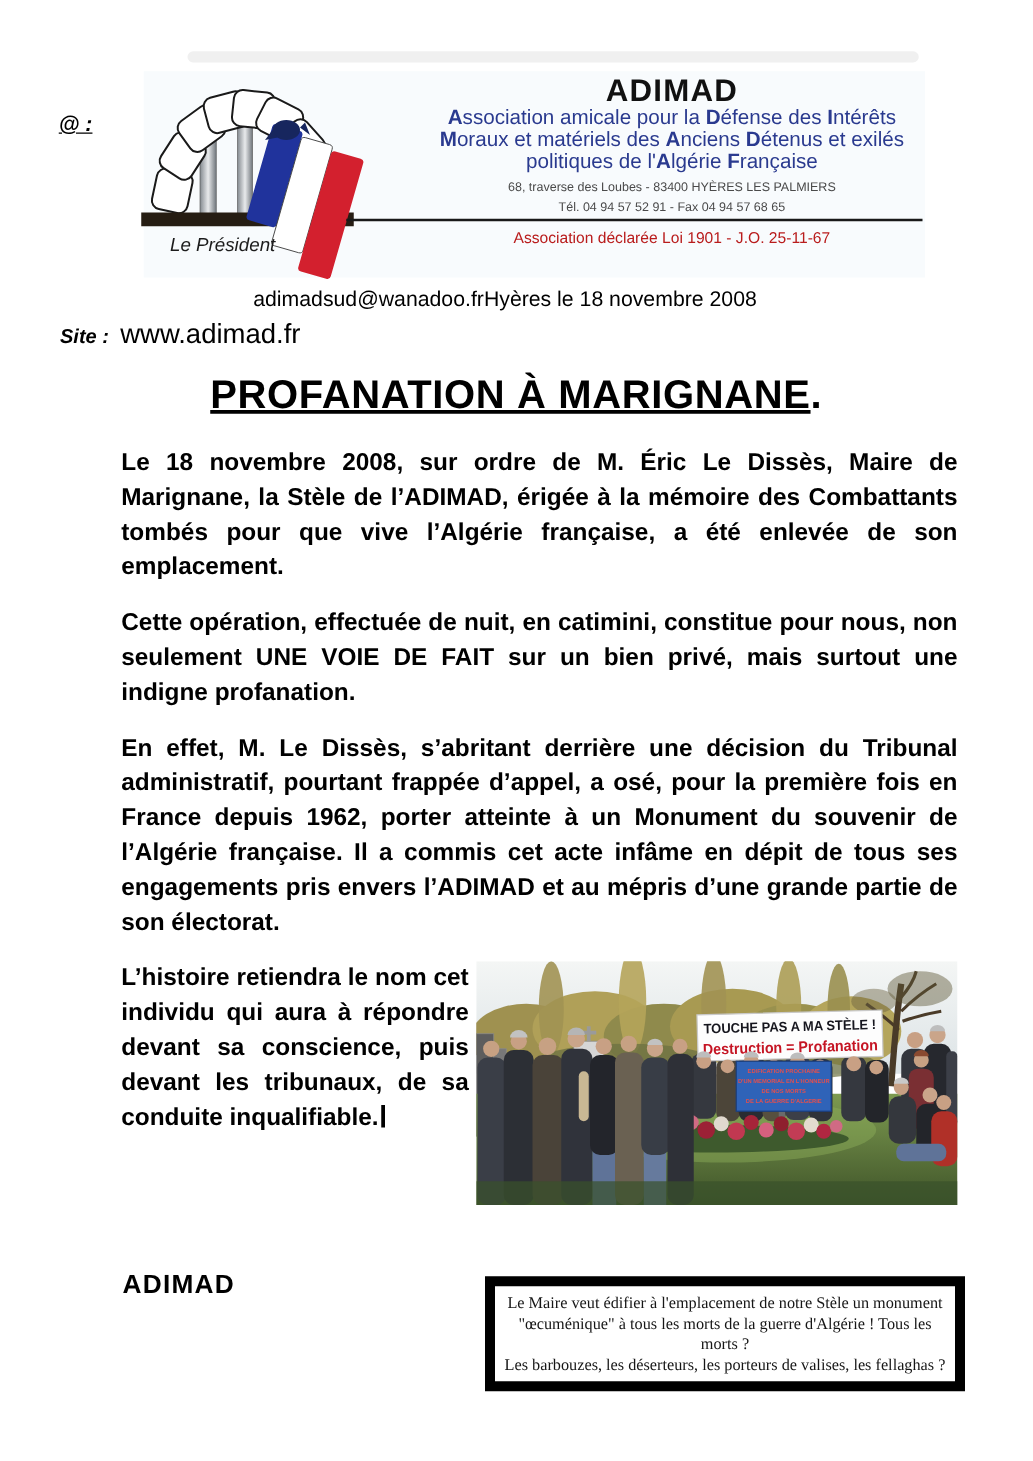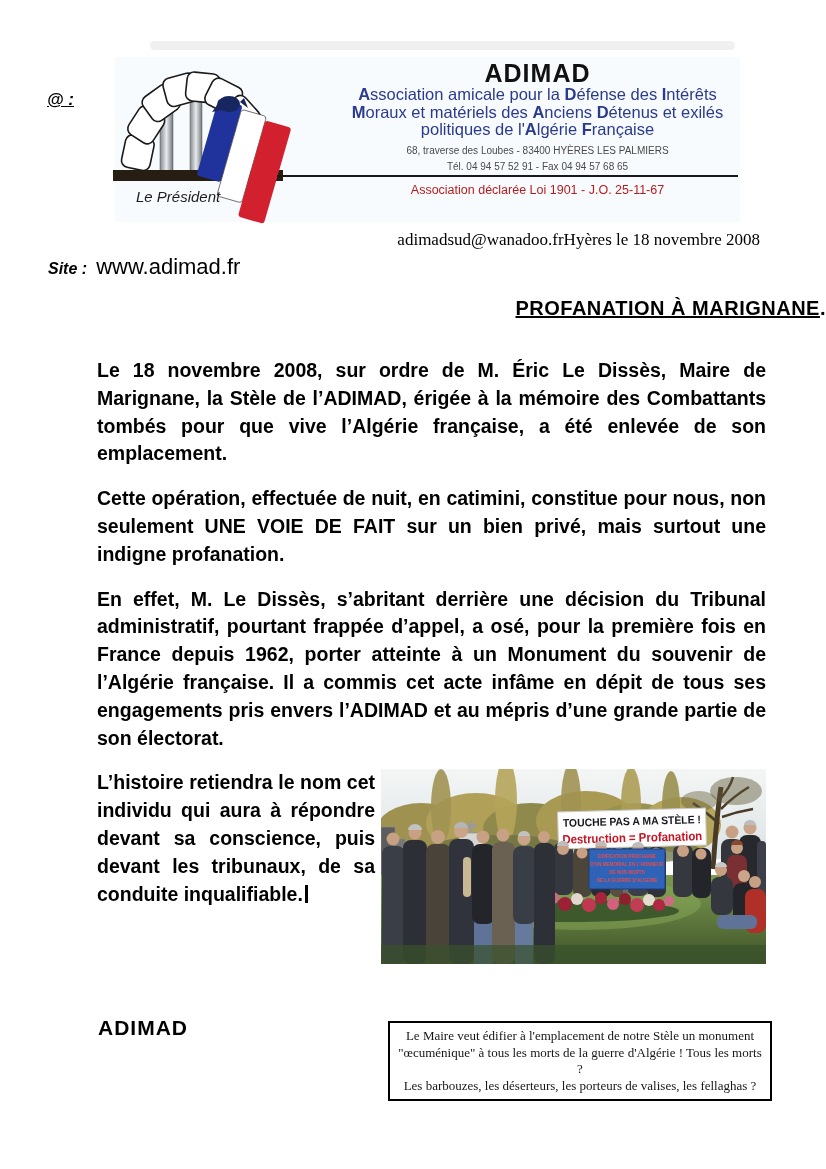--- a/index.html
+++ b/index.html
@@ -21,41 +21,41 @@
   .org   { font-size:25px; font-weight:bold; letter-spacing:1px; line-height:26px; color:#111; }
   .assoc { font-size:16.5px; line-height:17.5px; color:#2a3a8f; }
   .assoc b { font-weight:bold; }
   .addr  { font-size:10px; line-height:16.5px; color:#4a4a4a; }
   .addr-first { margin-top:4px; }
   .legal { position:absolute; left:337px; top:183px; width:401px; text-align:center;
            font-size:12.5px; color:#b91c1c; }
   .president { position:absolute; left:136px; top:188px; font-style:italic; font-size:15px; color:#1c1c1c; }
 
   .email-row { position:absolute; left:48px; top:230px; width:712px; display:flex;
-               justify-content:flex-end; font-size:17px;font-family:Liberation Serif, serif; }
+               justify-content:center; font-size:17px; }
   .site-row { position:absolute; left:48px; top:254px; font-size:16px; }
   .site-label { font-weight:bold; font-style:italic; }
   .site-url { font-size:22px; margin-left:9px; }
 
-  .title { position:absolute; left:0; top:297px; width:826px; text-align:right;
-           font-size:20px; font-weight:bold; letter-spacing:0.5px; }
+  .title { position:absolute; left:0; top:297px; width:826px; text-align:center;
+           font-size:32px; font-weight:bold; letter-spacing:0.5px; }
   .title .u { text-decoration:underline; }
 
   .body { position:absolute; left:97px; top:357px; width:669px; font-size:19.5px;
           font-weight:bold; line-height:27.8px; text-align:justify; }
   .body p { margin:0 0 17px 0; }
   .photo { float:right; margin-left:6px; margin-bottom:4px; }
   .photo text { font-family:"Liberation Sans", sans-serif; }
   .cursor { display:inline-block; width:3px; height:18px; background:#000;
             vertical-align:-2px; margin-left:2px; }
 
   .sig { position:absolute; left:98px; top:1016px; font-size:21px; font-weight:bold; letter-spacing:1px; }
 
   .caption { position:absolute; left:388px; top:1021px; width:384px; box-sizing:border-box;
-             border:2px solid #000000; padding:5px 6px; text-align:center;
+             border:8px solid #000000; padding:5px 6px; text-align:center;
              font-family:"Liberation Serif", serif; font-size:13px; line-height:16.5px; color:#161616; }
 </style>
 </head>
 <body>
 
 <div class="page">
 
   <div class="smudge"></div>
   <div class="letterhead-bg"></div>
 

